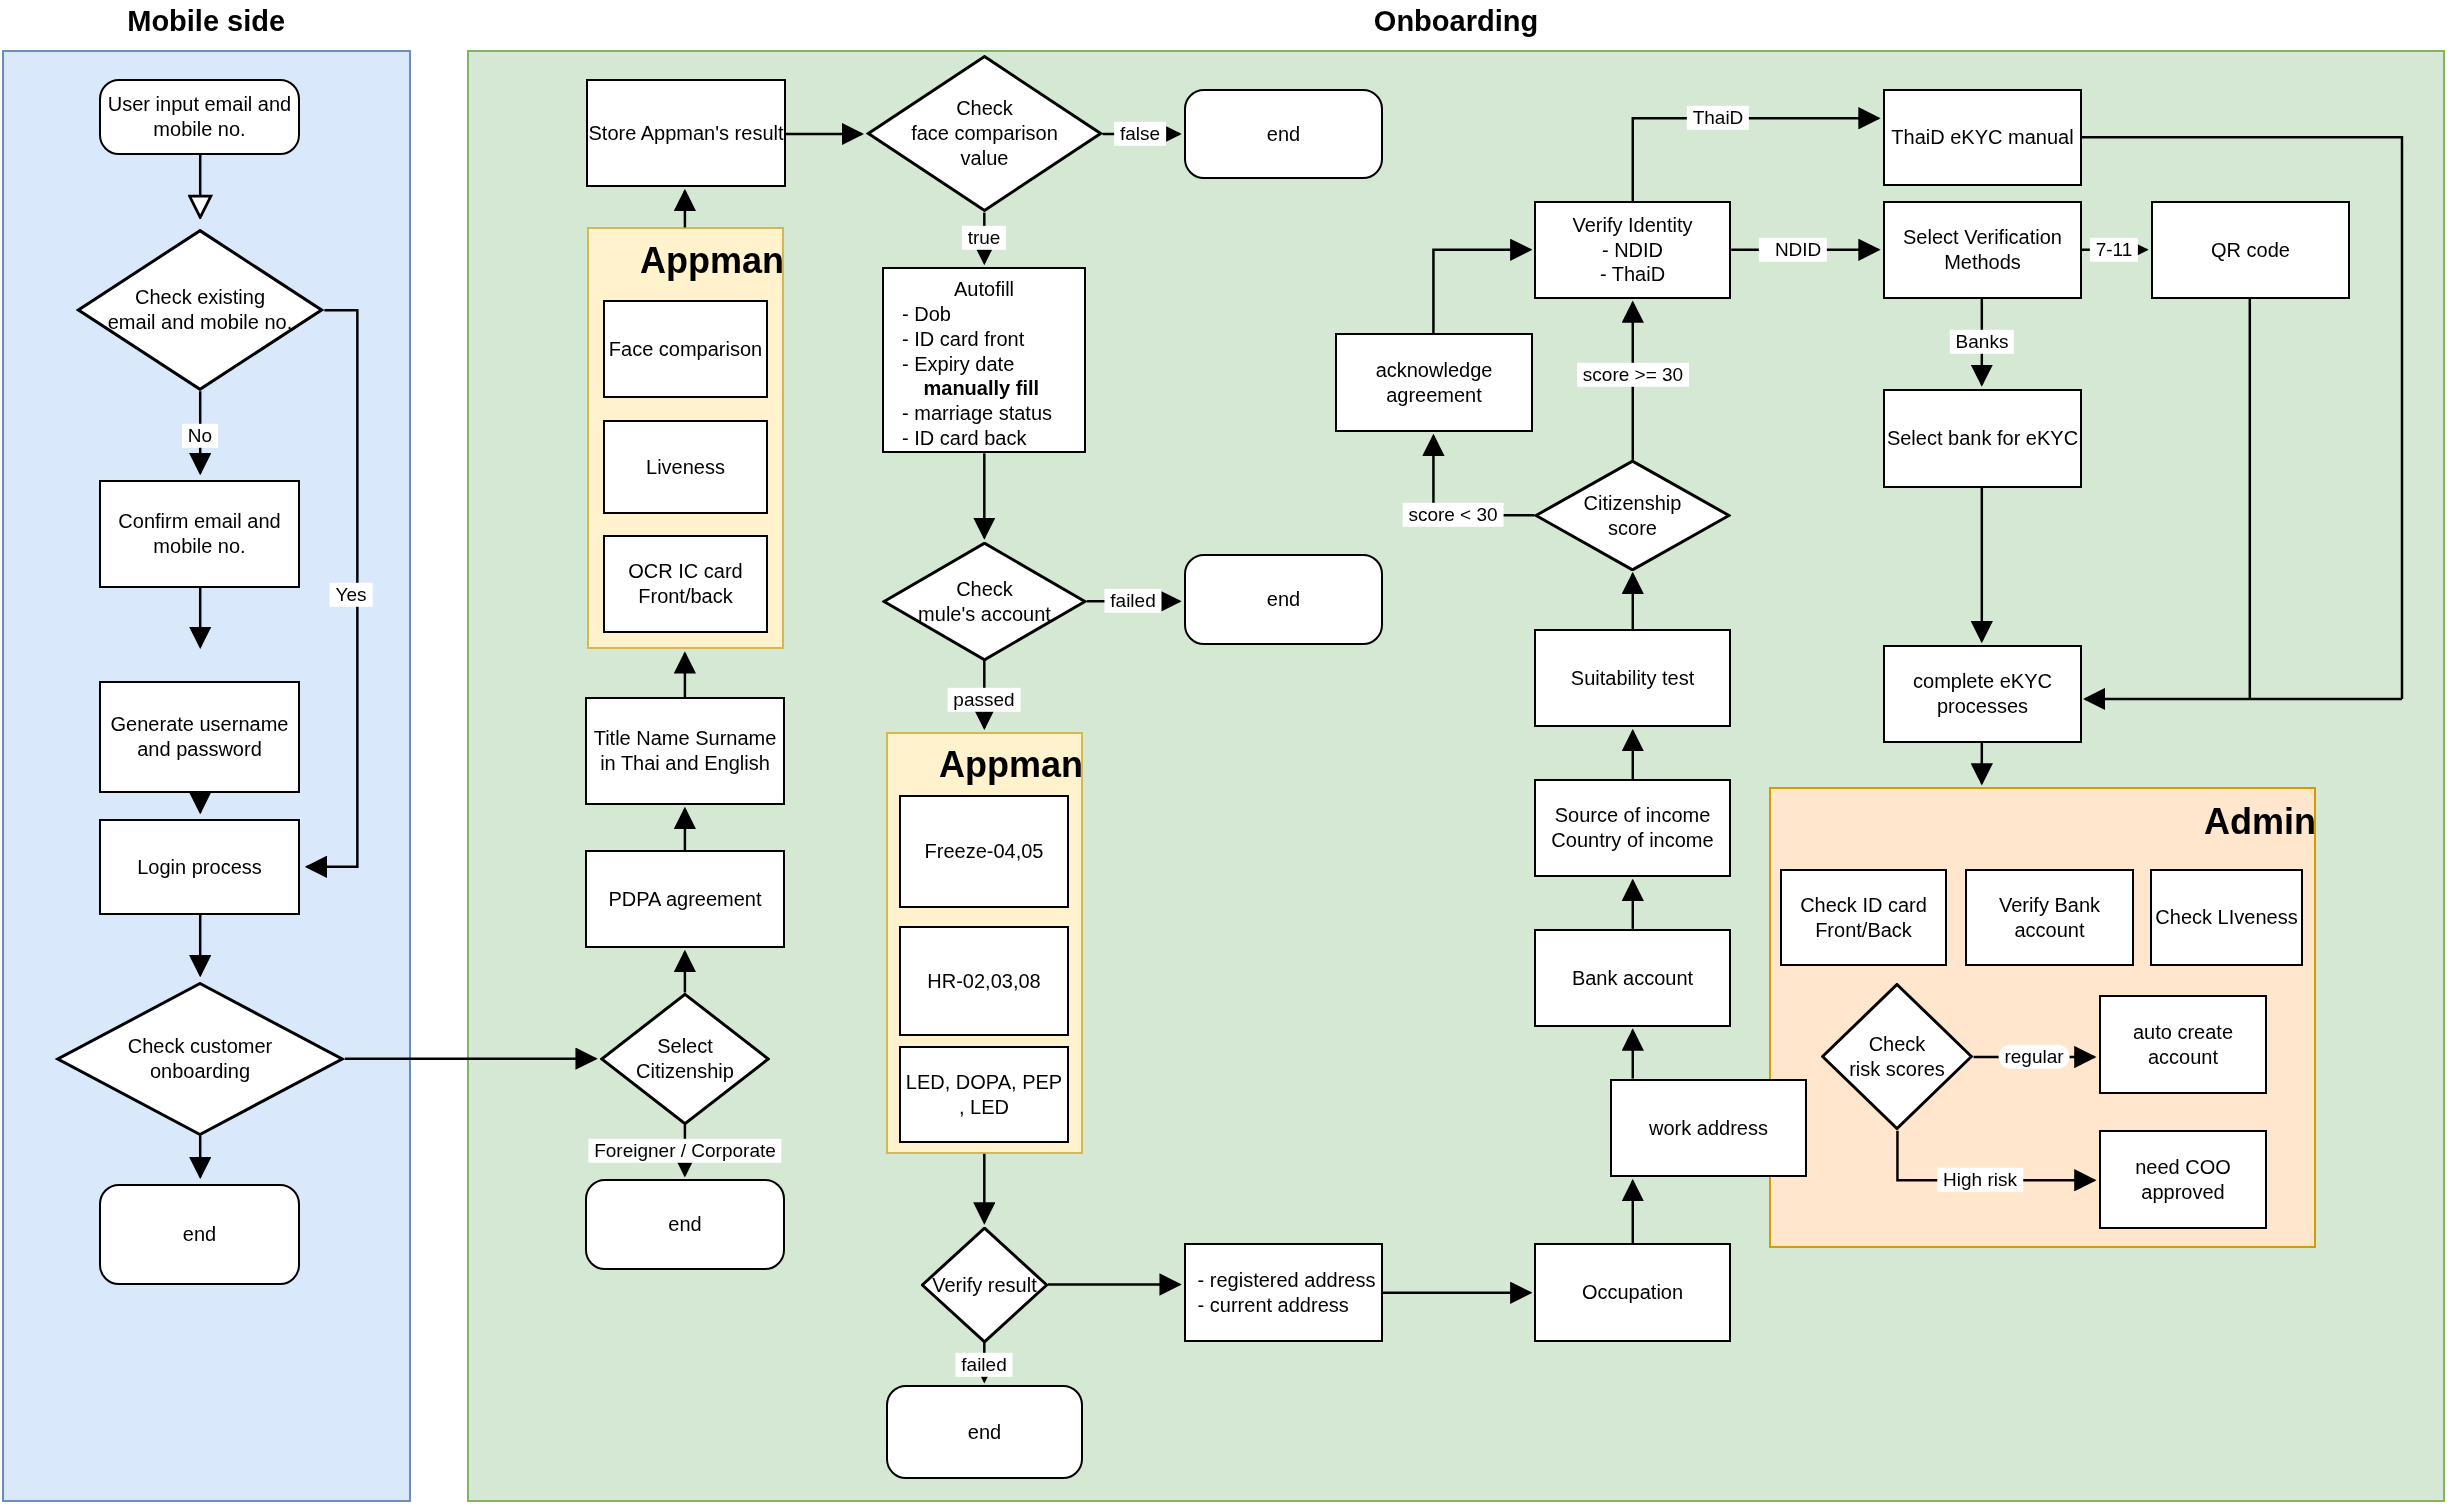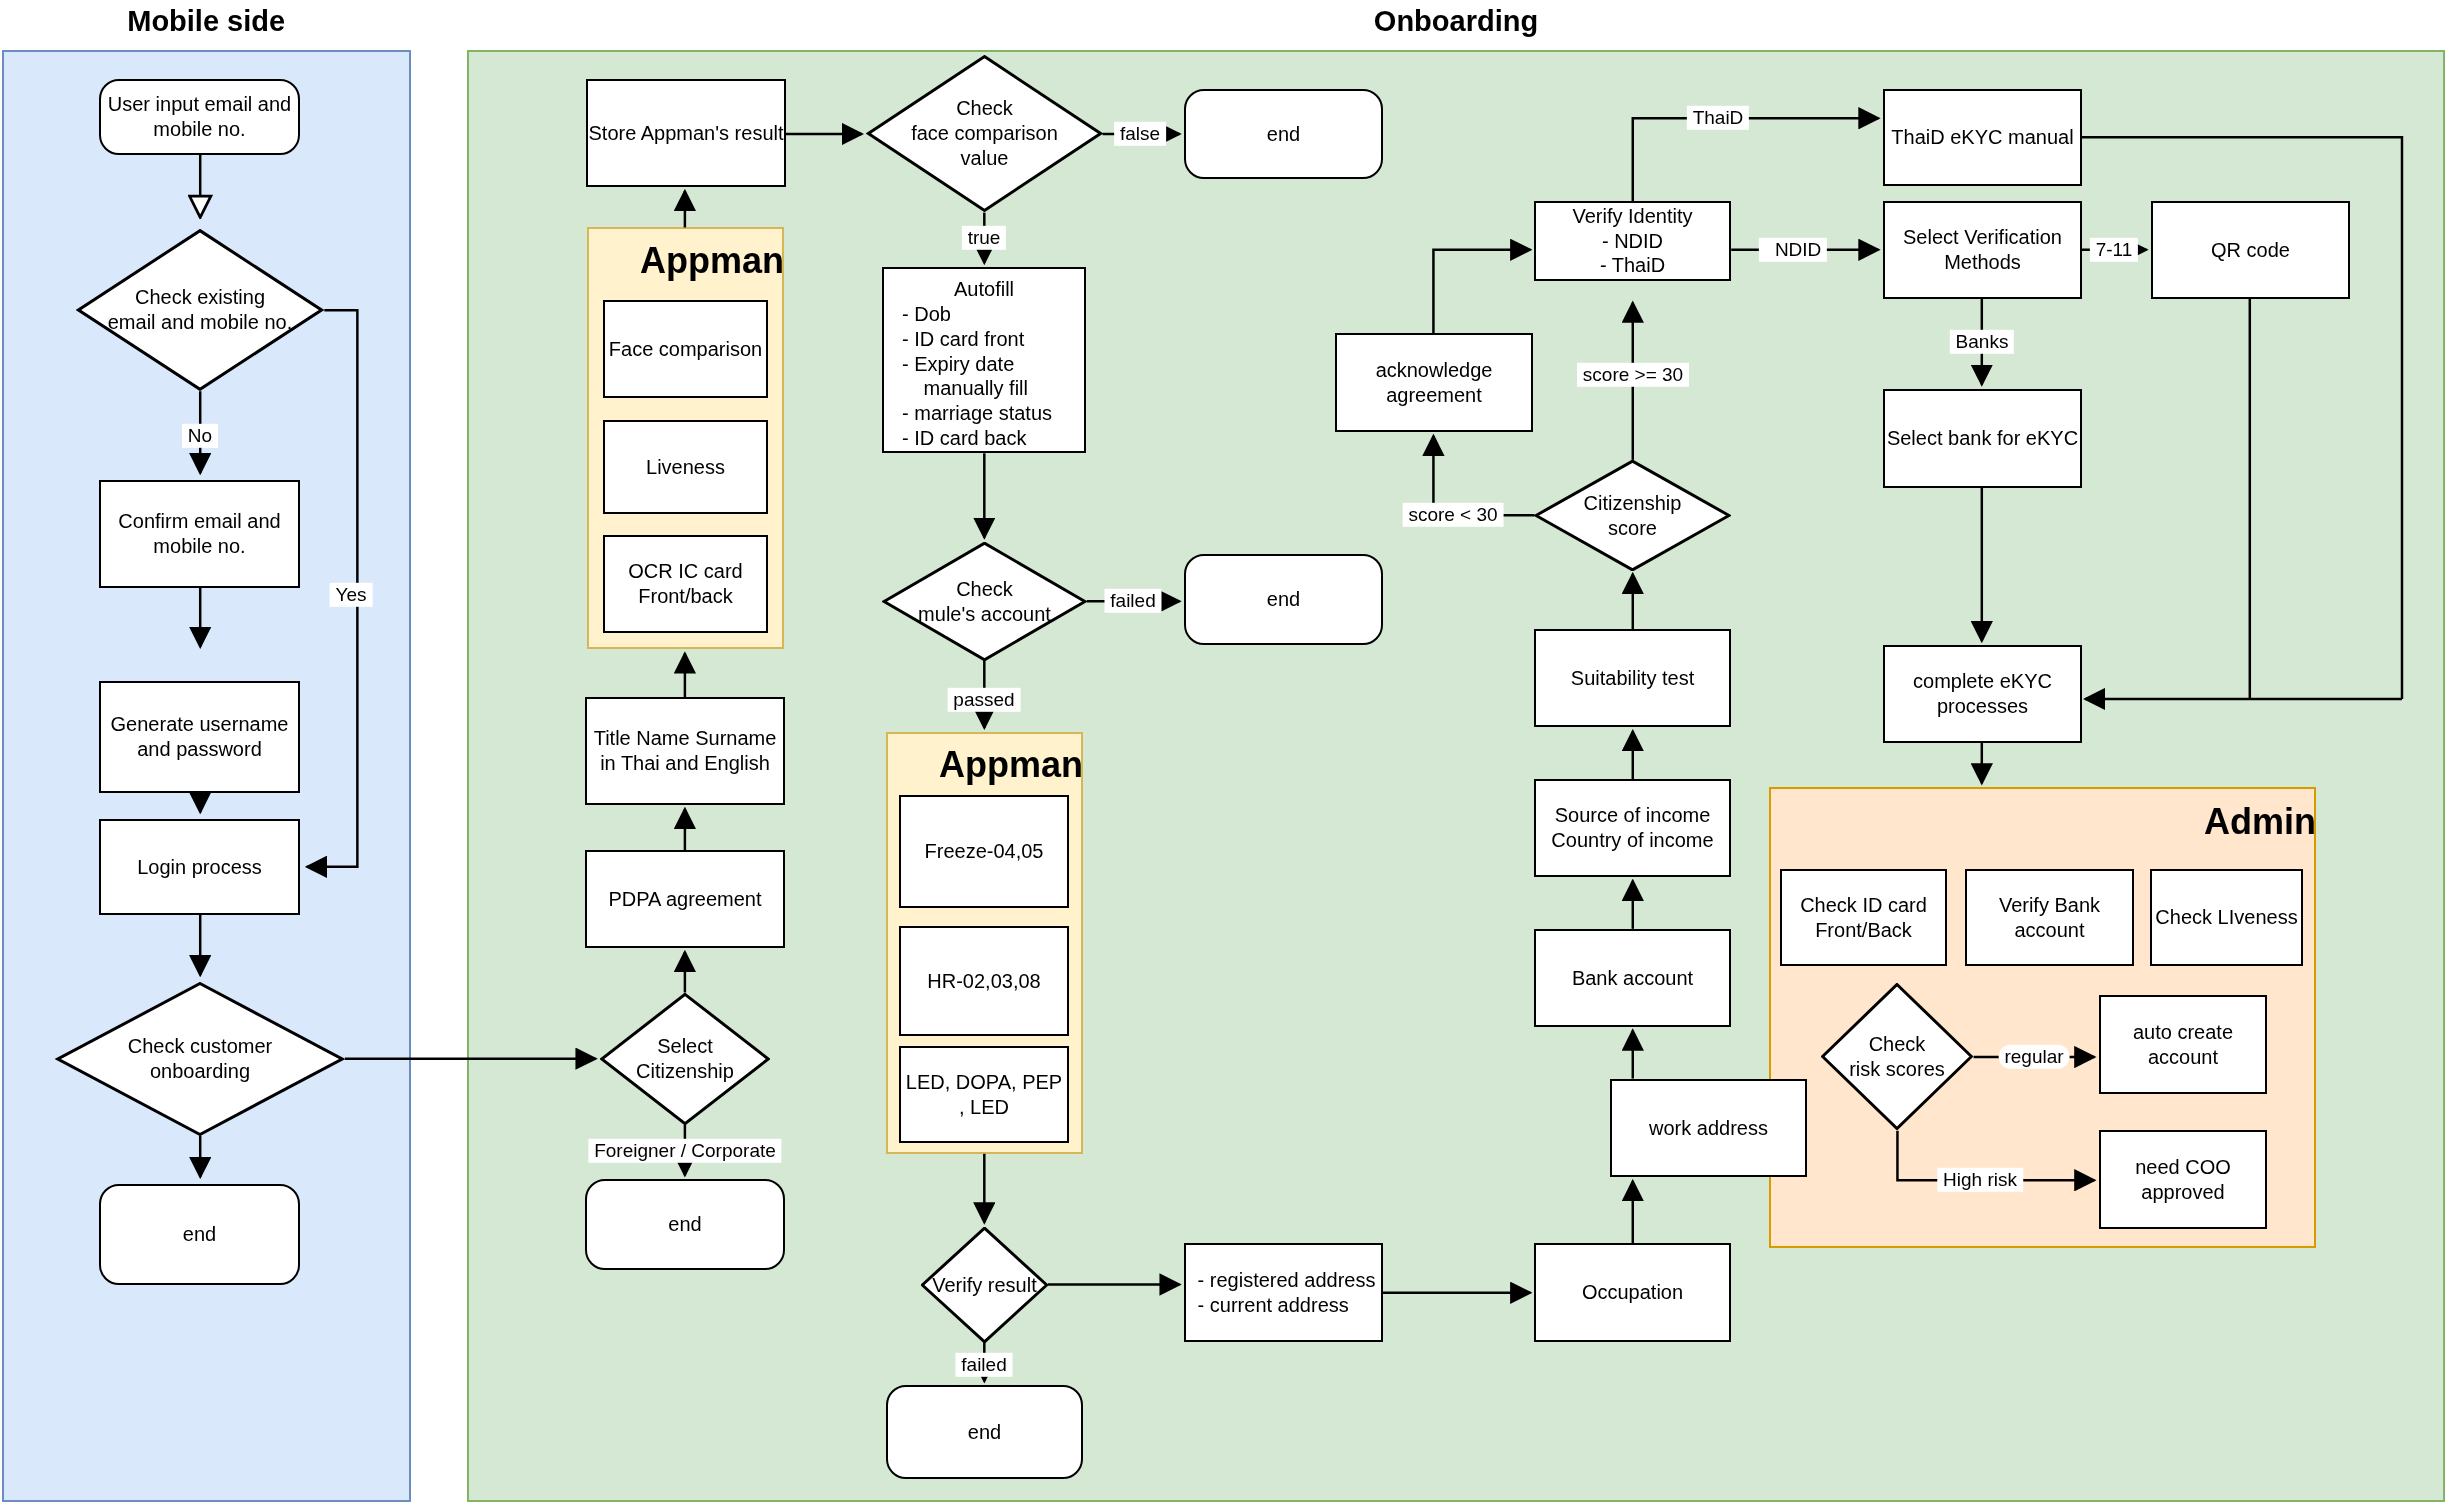--- a/index.html
+++ b/index.html
@@ -15,21 +15,21 @@
   .node{position:absolute;box-sizing:border-box;display:flex;flex-direction:column;align-items:center;justify-content:center;
         font-size:20px;line-height:1.24;text-align:center;z-index:2;}
   .box{background:#ffffff;border:2.5px solid #000000;}
   .rounded{border-radius:20px;}
   .diamond{background:transparent;border:none;}
   .diamond .dshape{position:absolute;left:0;top:0;width:100%;height:100%;}
   .diamond .line{position:relative;z-index:1;}
   .align-left{align-items:flex-start;text-align:left;padding-left:11.6px;}
   .autofill{justify-content:flex-start;padding-top:8.3px;}
   .autofill .af-items{width:100%;text-align:left;padding-left:18px;box-sizing:border-box;}
-  .autofill .indent{padding-left:21.5px;}
+  .autofill .indent{padding-left:21.5px;font-weight:bold;}
   .elabel{position:absolute;transform:translate(-50%,-50%);background:#ffffff;padding:0.8px 5.8px;font-size:19px;
           white-space:nowrap;z-index:3;line-height:1.2;}
 </style>
 </head>
 <body>
 
 <div id="stage">
 
   <div class="panel blue" style="left:1.7px;top:50px;width:409px;height:1452px;"></div>
   <div class="panel green" style="left:467px;top:50px;width:1978px;height:1452px;"></div>
@@ -238,21 +238,21 @@
     <svg class="dshape" viewBox="0 0 200 200" preserveAspectRatio="none">
         <polygon points="100,2 198,100 100,198 2,100" fill="#fff" stroke="#000" stroke-width="3" vector-effect="non-scaling-stroke"></polygon>
       </svg>
     <div class="line">Citizenship</div>
     <div class="line">score</div>
   </div>
   <div class="node box" style="left:1335px;top:333px;width:198px;height:99px;">
     <div class="line">acknowledge</div>
     <div class="line">agreement</div>
   </div>
-  <div class="node box" style="left:1534px;top:201px;width:197px;height:80px;">
+  <div class="node box" style="left:1534px;top:201px;width:197px;height:98px;">
     <div class="line">Verify Identity</div>
     <div class="line">- NDID</div>
     <div class="line">- ThaiD</div>
   </div>
   <div class="node box" style="left:1883px;top:89px;width:199px;height:97px;">
     <div class="line">ThaiD eKYC manual</div>
   </div>
   <div class="node box" style="left:1883px;top:201px;width:199px;height:98px;">
     <div class="line">Select Verification</div>
     <div class="line">Methods</div>

